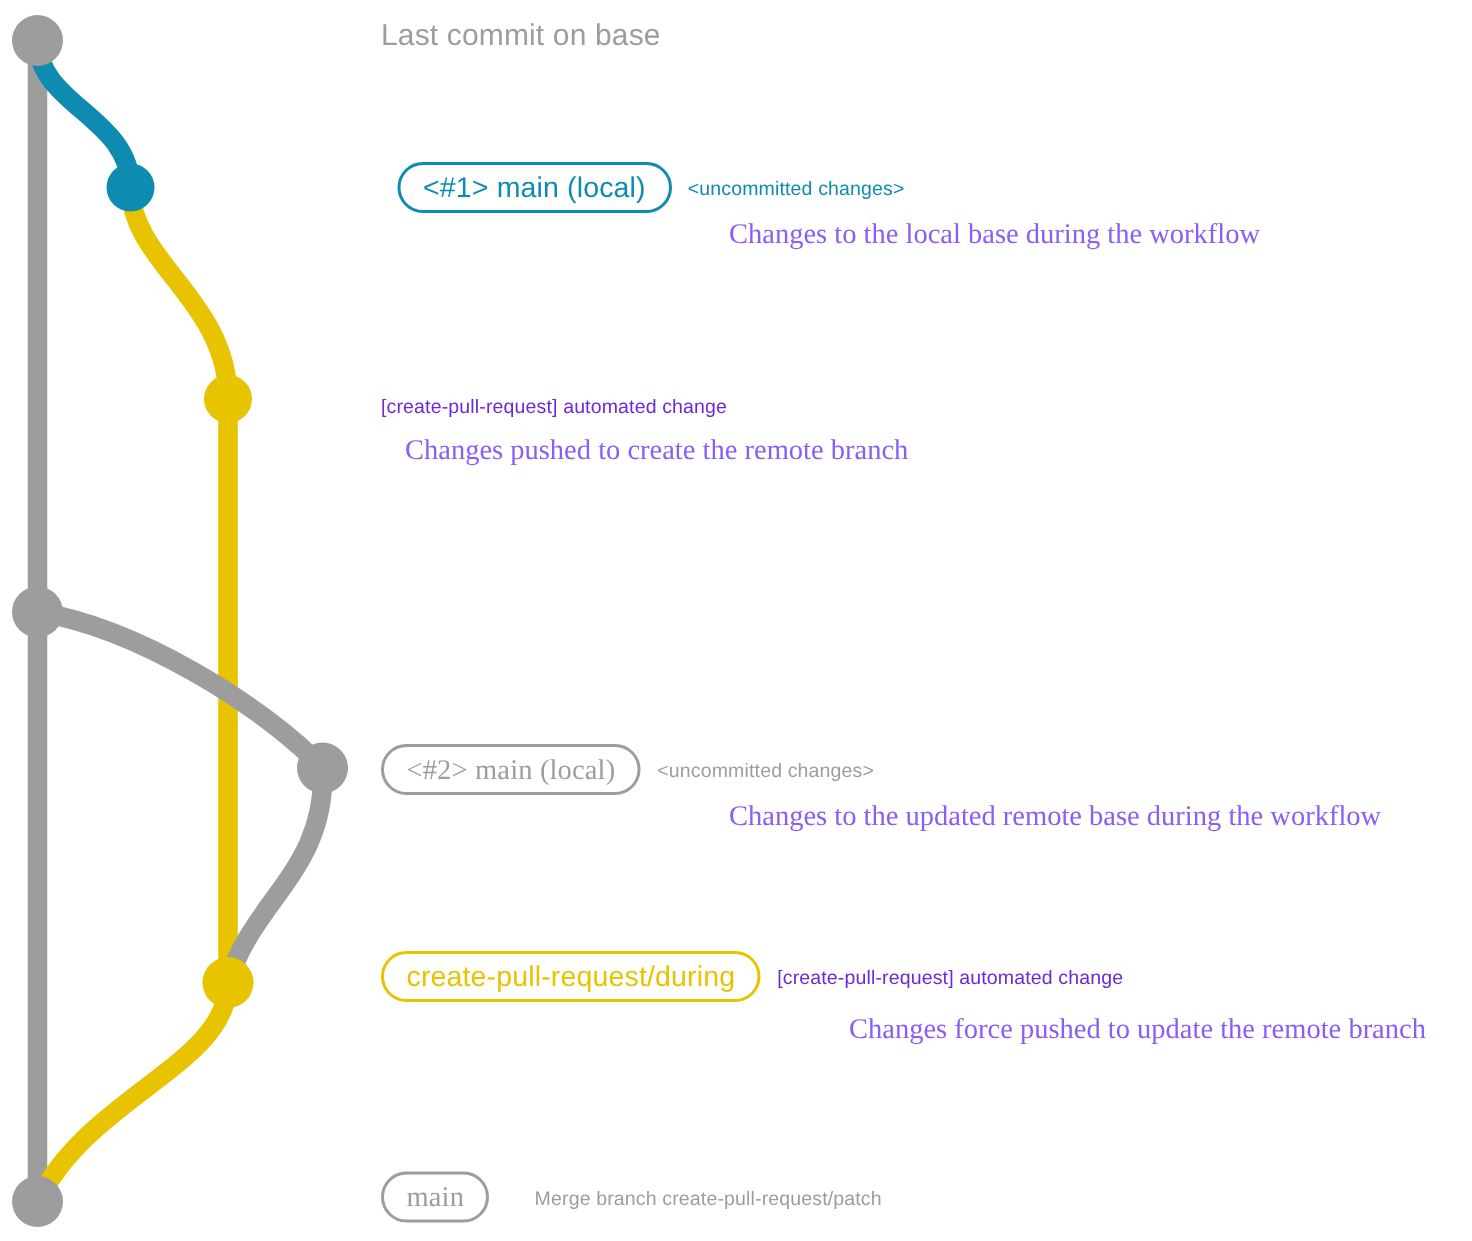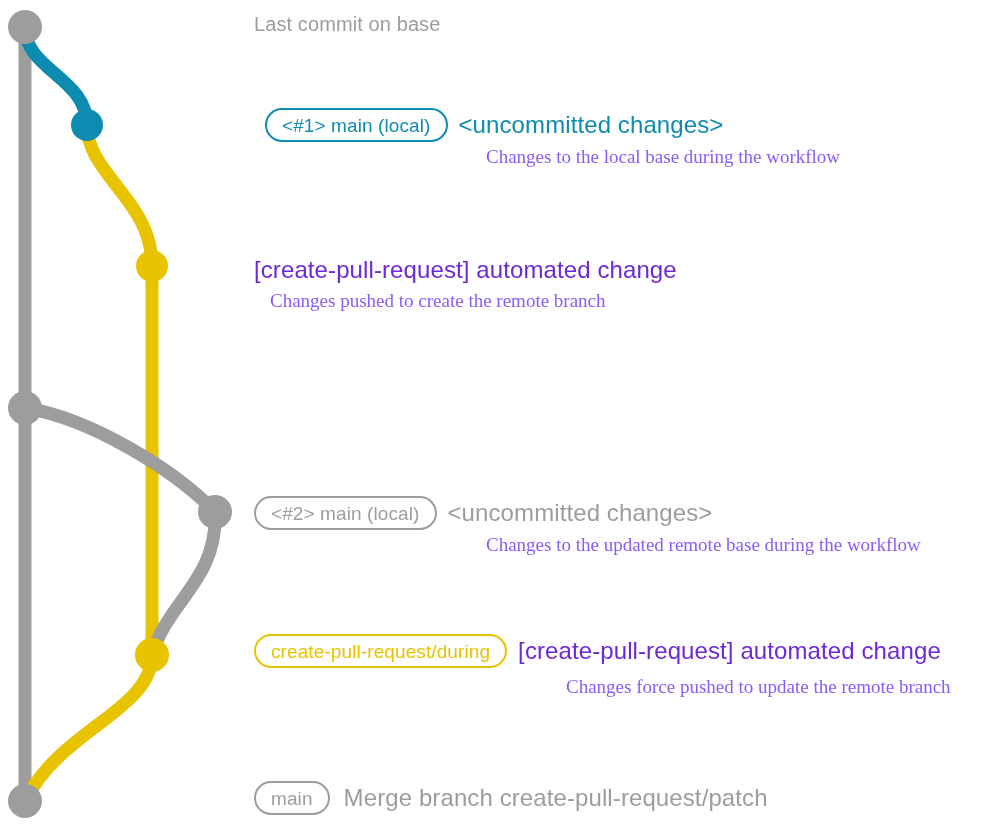--- a/index.html
+++ b/index.html
@@ -55,24 +55,24 @@
     border: 2px solid #9d9d9d;
     color: #9d9d9d;
     background: #ffffff;
     font-size: 19px;
     line-height: 1;
     white-space: nowrap;
     letter-spacing: 0.1px;
   }
   .pill.teal   { border-color: #0e8bb0; color: #0e8bb0; }
   .pill.yellow { border-color: #e8c300; color: #e8c300; }
-  .pill.gray   { border-color: #9d9d9d; color: #9d9d9d; }
+  .pill.gray   { border-color: #9d9d9d; color: #9d9d9d; font-family: Liberation Serif, serif; }
 
   .commit-title {
-    font-size: 24px;
+    font-size: 13px;
     line-height: 1;
     white-space: nowrap;
     color: #9d9d9d;
     letter-spacing: 0.1px;
   }
   .commit-title.teal   { color: #0e8bb0; }
   .commit-title.yellow { color: #6d28d9; }
   .commit-title.gray   { color: #9d9d9d; }
 
   .commit-desc {
@@ -150,20 +150,20 @@
 
     <div class="row" style="top:634px;">
       <div class="row-head" style="padding-left:254px;">
         <span class="pill yellow">create-pull-request/during</span>
         <span class="commit-title yellow">[create-pull-request] automated change</span>
       </div>
     </div>
     <div class="commit-desc" style="position:absolute; left:566px; top:677px;">Changes force pushed to update the remote branch</div>
 
     <div class="row" style="top:781px;">
-      <div class="row-head" style="padding-left:254px; gap:14px;">
+      <div class="row-head" style="padding-left:254px; gap:30px;">
         <span class="pill gray">main</span>
         <span class="commit-title gray">Merge branch create-pull-request/patch</span>
       </div>
     </div>
 
   </div>
 </div>
 
 </body></html>

